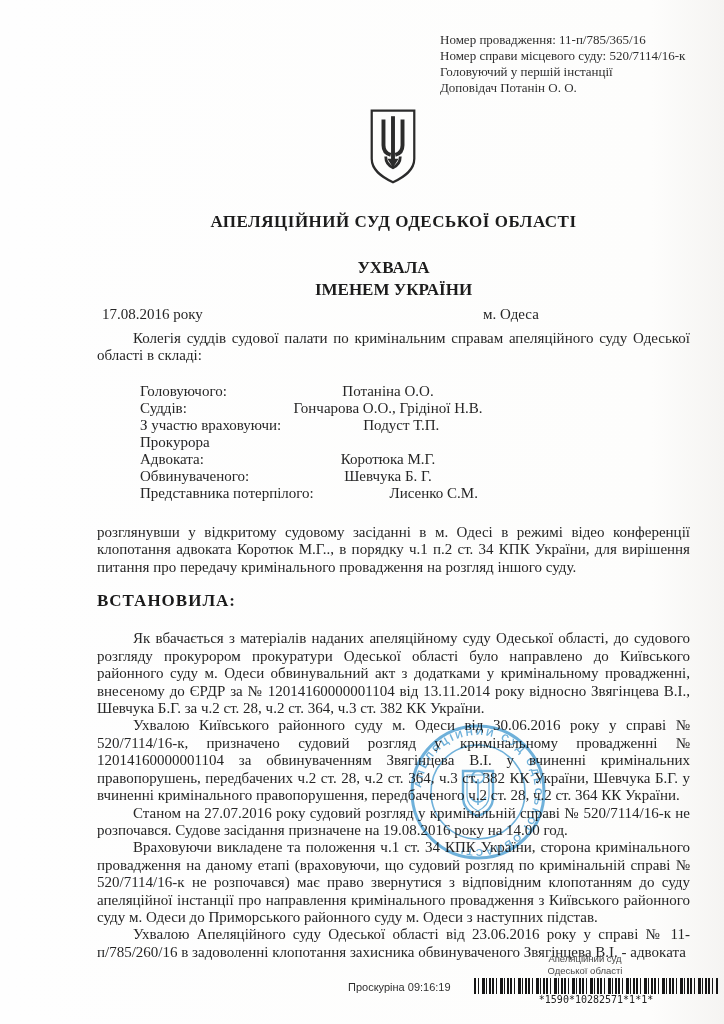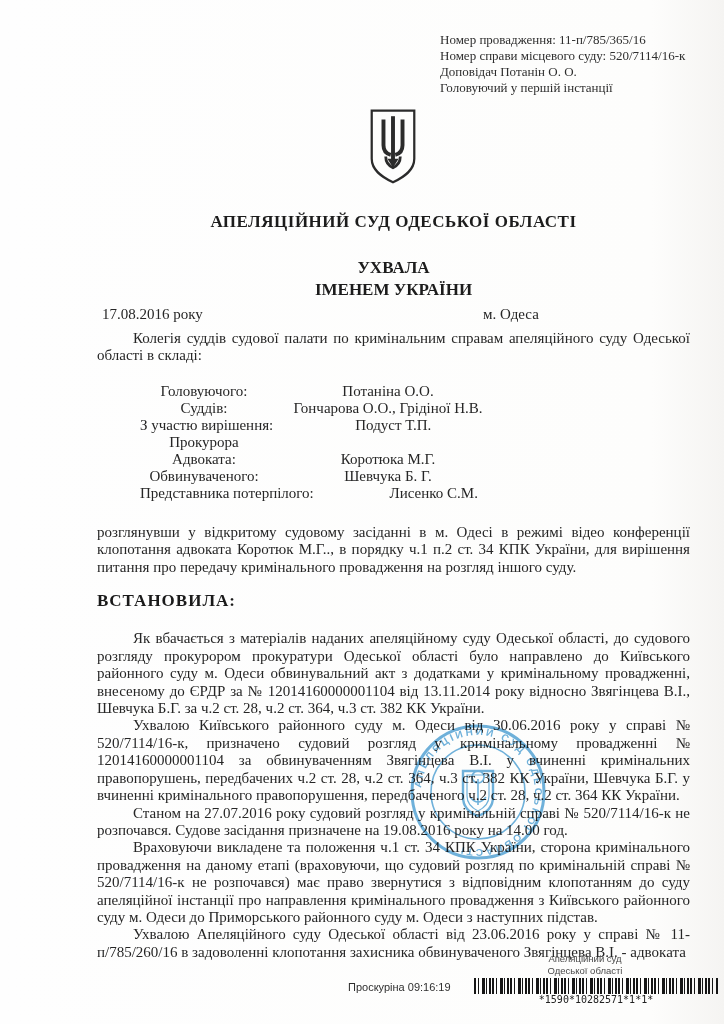--- a/index.html
+++ b/index.html
@@ -19,21 +19,21 @@
   .doc-type { margin-top:26px; font-size:17px; font-weight:bold; color:#1c1c1c; }
   .in-name { margin-top:2px; font-size:17px; font-weight:bold; color:#1c1c1c; }
 
   .text-col { position:absolute; left:97px; top:306px; width:593px; font-size:15px; line-height:17.4px; }
   .date-row { position:relative; height:18px; }
   .date { position:absolute; left:5px; top:0; }
   .city { position:absolute; left:386px; top:0; }
   .intro { margin-top:6px; text-align:justify; text-indent:36px; }
   .roster { margin-top:18px; }
   .roster-row { display:flex; height:17px; line-height:17px; }
-  .r-label { flex:0 0 171px; padding-left:43px; white-space:nowrap;text-align:center; }
+  .r-label { flex:0 0 171px; padding-left:43px; white-space:nowrap; }
   .r-value { width:240px; text-align:center; white-space:nowrap; }
   .preamble { margin-top:22px; text-align:justify; }
   .established { margin-top:16px; text-align:left; font-size:17px; font-weight:bold; letter-spacing:1px; color:#1a1a1a; }
   .body-text { margin-top:21px; }
   .para { text-align:justify; text-indent:36px; }
 
   .stamp { position:absolute; left:403px; top:717px; width:150px; height:150px;
            opacity:.8; mix-blend-mode:multiply; pointer-events:none; }
 
   .footer { position:absolute; left:0; top:947px; width:628px; height:64px;
@@ -54,22 +54,22 @@
                    font-family:"DejaVu Sans Mono", monospace; font-size:10px; color:#222; }
 </style>
 </head>
 <body>
 
 <div class="page">
 
   <div class="header-info">
     <div>Номер провадження: 11-п/785/365/16</div>
     <div>Номер справи місцевого суду:  520/7114/16-к</div>
+    <div>Головуючий у першій інстанції</div>
     <div>Доповідач Потанін О. О.</div>
-    <div>Головуючий у першій інстанції</div>
   </div>
 
   <div class="emblem">
     <svg width="56" height="78" viewBox="0 0 100 138">
       <path d="M12 4 H88 V90 C88 110 71 122 50 132 C29 122 12 110 12 90 Z" fill="none" stroke="#2b2b2b" stroke-width="4"></path>
       <path d="M33 20 V66 Q33 80 46 83" fill="none" stroke="#2b2b2b" stroke-width="7"></path>
       <path d="M67 20 V66 Q67 80 54 83" fill="none" stroke="#2b2b2b" stroke-width="7"></path>
       <path d="M50 14 V92" fill="none" stroke="#2b2b2b" stroke-width="7"></path>
       <path d="M50 106 L40 90 H60 Z" fill="#2b2b2b"></path>
       <path d="M37 86 Q37 100 50 106 Q63 100 63 86" fill="none" stroke="#2b2b2b" stroke-width="5"></path>
@@ -93,21 +93,21 @@
     <div class="roster">
       <div class="roster-row">
         <span class="r-label">Головуючого:</span>
         <span class="r-value">Потаніна О.О.</span>
       </div>
       <div class="roster-row">
         <span class="r-label">Суддів:</span>
         <span class="r-value">Гончарова О.О., Грідіної Н.В.</span>
       </div>
       <div class="roster-row">
-        <span class="r-label">З участю вирішення:</span>
+        <span class="r-label">З участю враховуючи:</span>
         <span class="r-value">Подуст Т.П.</span>
       </div>
       <div class="roster-row">
         <span class="r-label">Прокурора</span>
       </div>
       <div class="roster-row">
         <span class="r-label">Адвоката:</span>
         <span class="r-value">Коротюка М.Г.</span>
       </div>
       <div class="roster-row">

